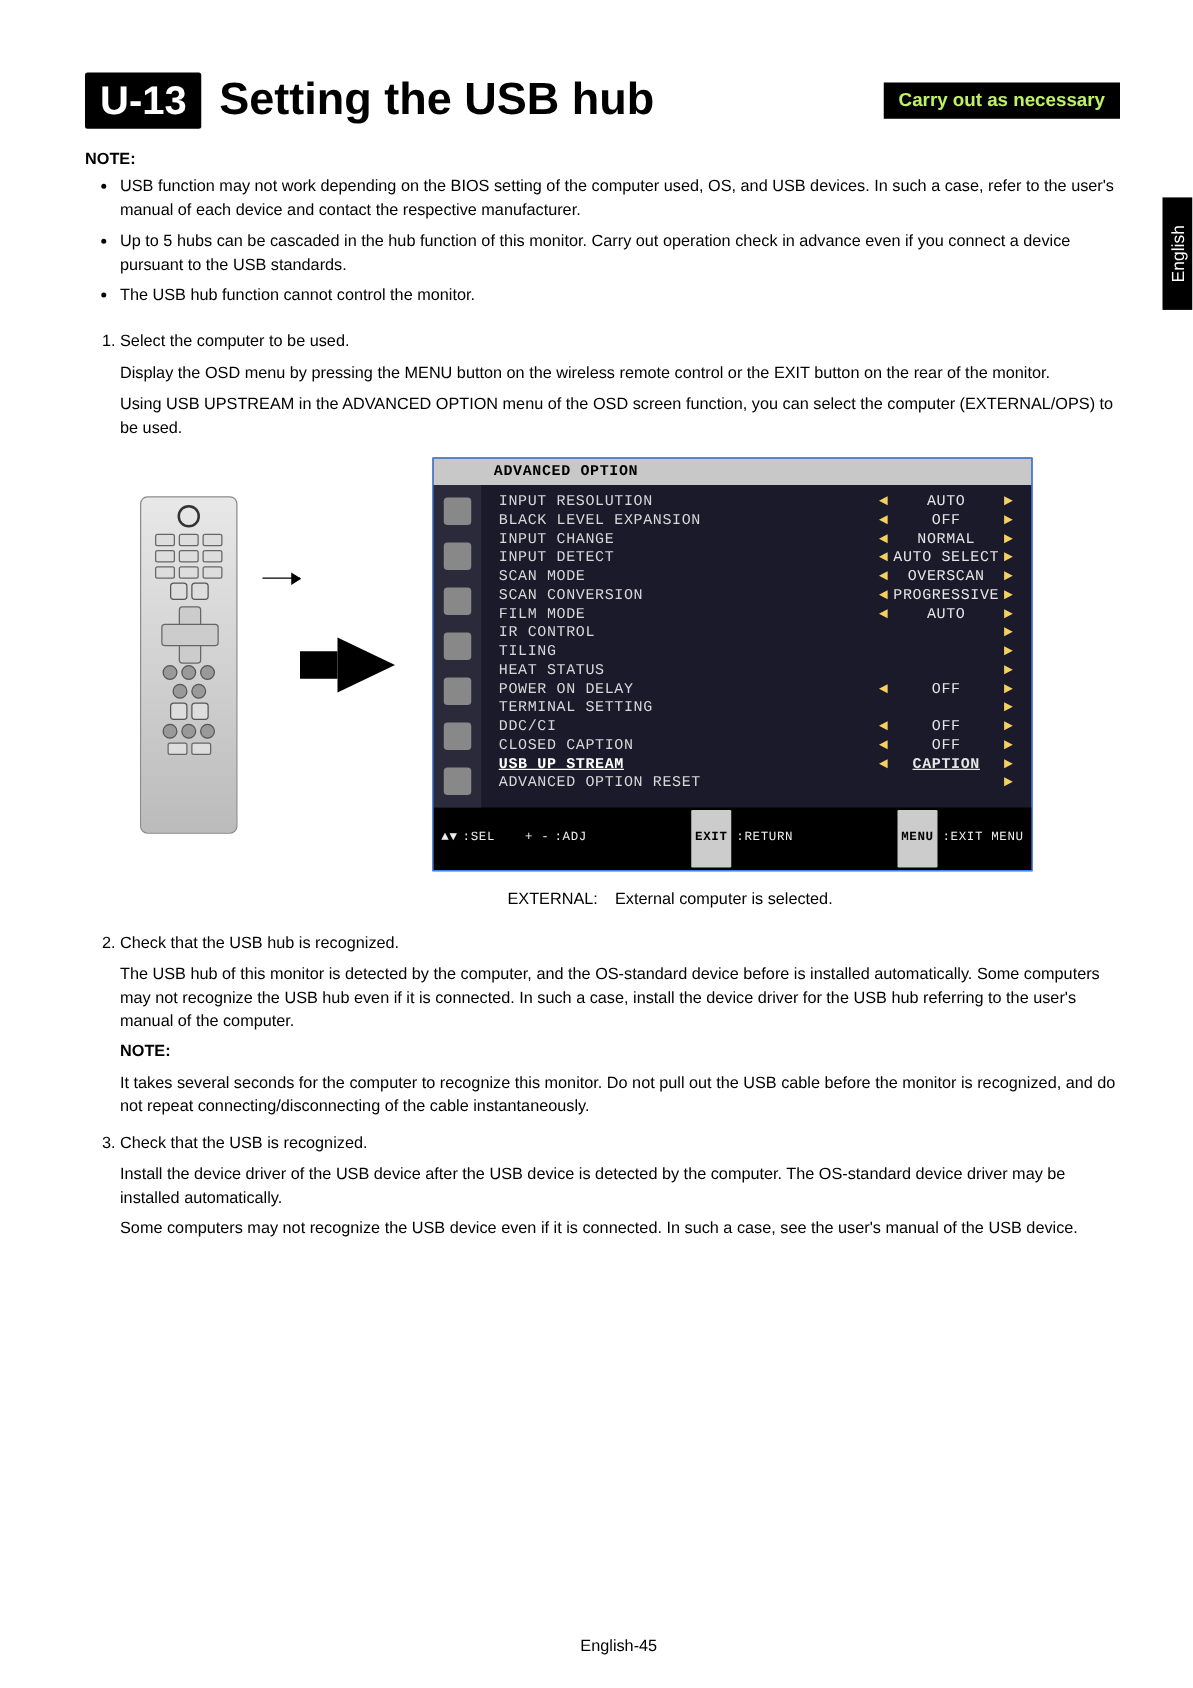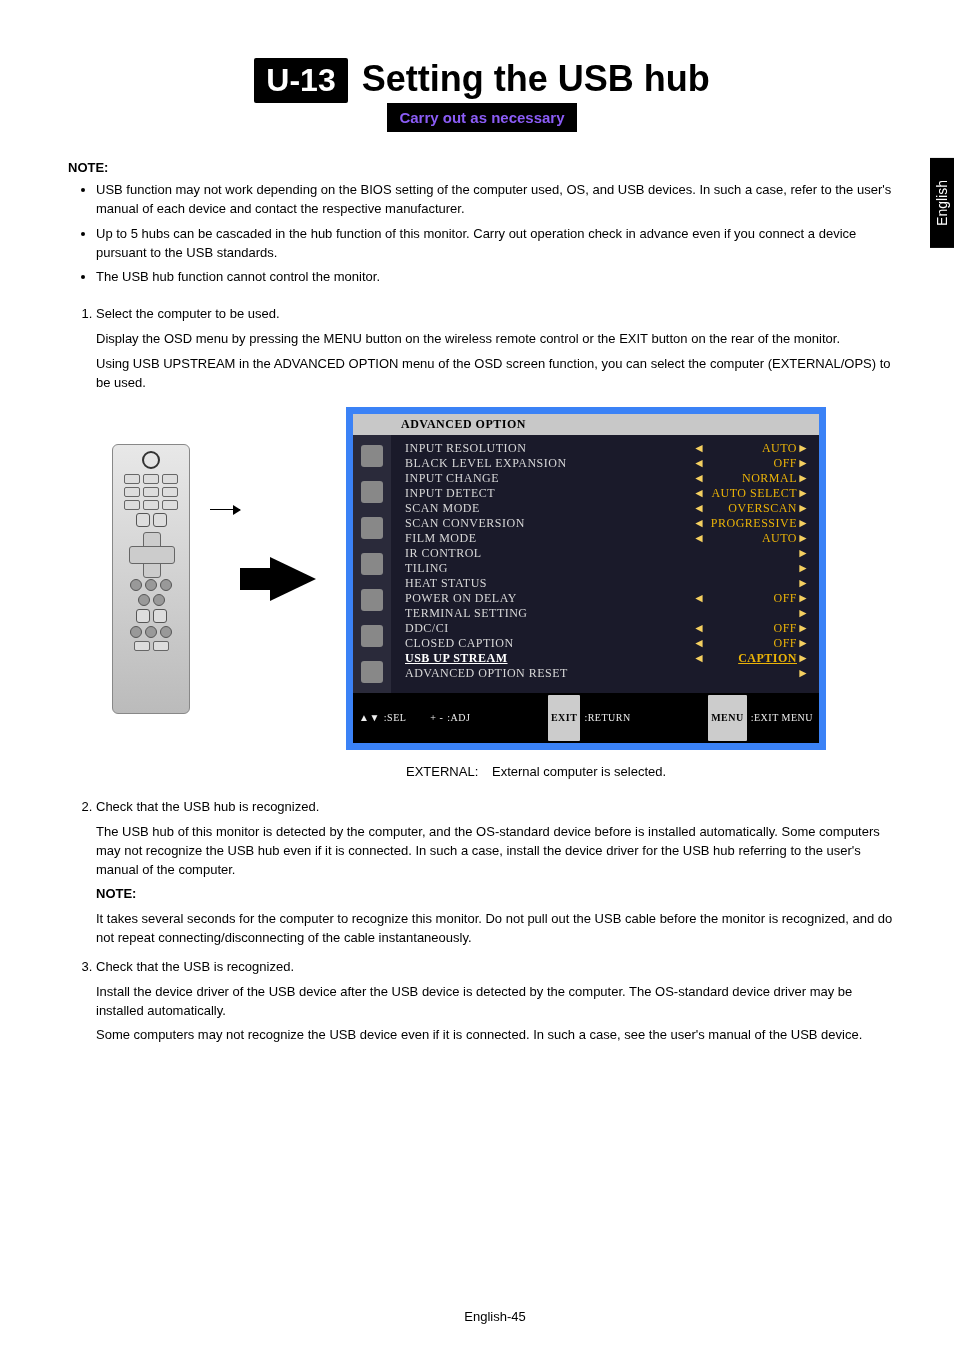--- a/index.html
+++ b/index.html
@@ -6,29 +6,29 @@
   body {
     font-family: Arial, Helvetica, sans-serif;
     font-size: 13px;
     color: #000;
     background: #fff;
     width: 954px;
     height: 1350px;
     position: relative;
     padding: 58px 58px 30px 68px;
   }
-  .header { display: flex; align-items: center; justify-content: space-between; margin-bottom: 28px; flex-direction: column; }
+  .header { display: flex; align-items: center; justify-content: space-between; margin-bottom: 16px; }
   .title-group { display: flex; align-items: baseline; gap: 14px; }
   .badge-u13 {
     background: #000; color: #fff; font-weight: bold; font-size: 32px;
     padding: 4px 12px; border-radius: 2px;
   }
   .title { font-size: 36px; font-weight: bold; }
   .badge-necessary {
-    background: #000; color: #8b5cf6; font-size: 15px; font-weight: bold;
+    background: #000; color: #bef264; font-size: 15px; font-weight: bold;
     padding: 6px 12px;
   }
   .lang-tab {
     position: absolute; right: 0; top: 158px;
     background: #000; color: #fff; font-size: 14px;
     padding: 22px 4px;
     writing-mode: vertical-rl; transform: rotate(180deg);
   }
   .note-heading { font-weight: bold; margin-bottom: 6px; font-size: 13px; }
   ul.notes { list-style: disc; padding-left: 28px; margin-bottom: 18px; }
@@ -48,34 +48,34 @@
   .remote .round { width:12px; height:12px; background:#999; border:1px solid #555; border-radius:50%; }
   .remote .dpad { width:44px; height:44px; position:relative; margin-top:2px;}
   .remote .dpad::before { content:""; position:absolute; left:14px; top:0; width:16px; height:44px; background:#ccc; border:1px solid #666; border-radius:3px;}
   .remote .dpad::after { content:""; position:absolute; top:14px; left:0; width:44px; height:16px; background:#ccc; border:1px solid #666; border-radius:3px;}
   .remote .square { width:14px; height:14px; background:#ddd; border:1px solid #555; border-radius:3px;}
   .pointer { width:30px; height:12px; border-top:1px solid #000; position:relative; margin-left:-10px; margin-top:-70px;}
   .pointer::after{ content:""; position:absolute; right:-1px; top:-5px; width:0; height:0; border-left:8px solid #000; border-top:5px solid transparent; border-bottom:5px solid transparent;}
   .big-arrow { width:0; height:0; border-left:46px solid #000; border-top:22px solid transparent; border-bottom:22px solid transparent; position:relative;}
   .big-arrow::before{ content:""; position:absolute; left:-76px; top:-11px; width:30px; height:22px; background:#000;}
   .osd {
-    width: 480px; background:#1a1a2a; color:#d8d8d8; font-family:Liberation Serif, serif;
-    font-size:12px; letter-spacing:0.5px; border:7px solid #3b82f6;
+    width: 480px; background:#1a1a2a; color:#d8d8d8; font-family:Liberation Mono, monospace;
+    font-size:12px; letter-spacing:0.5px; border:1px solid #3b82f6;
   }
   .osd-title { background:#c8c8c8; color:#000; font-weight:bold; padding:2px 8px 2px 48px; font-size:12px;}
   .osd-body { display:flex; }
   .osd-icons { width:38px; background:#2a2a3a; display:flex; flex-direction:column; align-items:center; gap:14px; padding:10px 0;}
   .osd-icons div { width:22px; height:22px; background:#888; border-radius:3px;}
   .osd-list { flex:1; padding:6px 10px 6px 14px;}
   .osd-row { display:flex; align-items:center; height:15px; line-height:15px;}
   .osd-row.sel { color:#fff; font-weight:bold; }
   .osd-row.sel .lbl, .osd-row.sel .val { text-decoration: underline; }
   .osd-row .lbl { flex:1; white-space:pre; }
   .osd-row .arL { width:12px; color:#f5d060; text-align:right;}
-  .osd-row .val { width:92px; text-align:right; color:#eab308;}
+  .osd-row .val { width:92px; text-align:center; color:#e5e5e5;}
   .osd-row .arR { width:12px; color:#f5d060;}
   .osd-row.noval .val { color:transparent; }
   .osd-footer { background:#000; color:#eee; display:flex; padding:2px 6px; font-size:10px; align-items:center; gap:4px;}
   .osd-footer .grow { flex:1; }
   .osd-footer .box { background:#ccc; color:#000; padding:16px 3px; font-weight:bold; border-radius:1px;}
   .osd-footer span { white-space: pre; }
   .explain { margin:12px 0 16px 310px; font-size:13px;}
   .explain-row { display:flex; line-height:1.5;}
   .explain-row .k { width:86px;}
   .page-no { position:absolute; bottom:26px; left:0; right:0; text-align:center; font-size:13px;padding-left:36px;}

